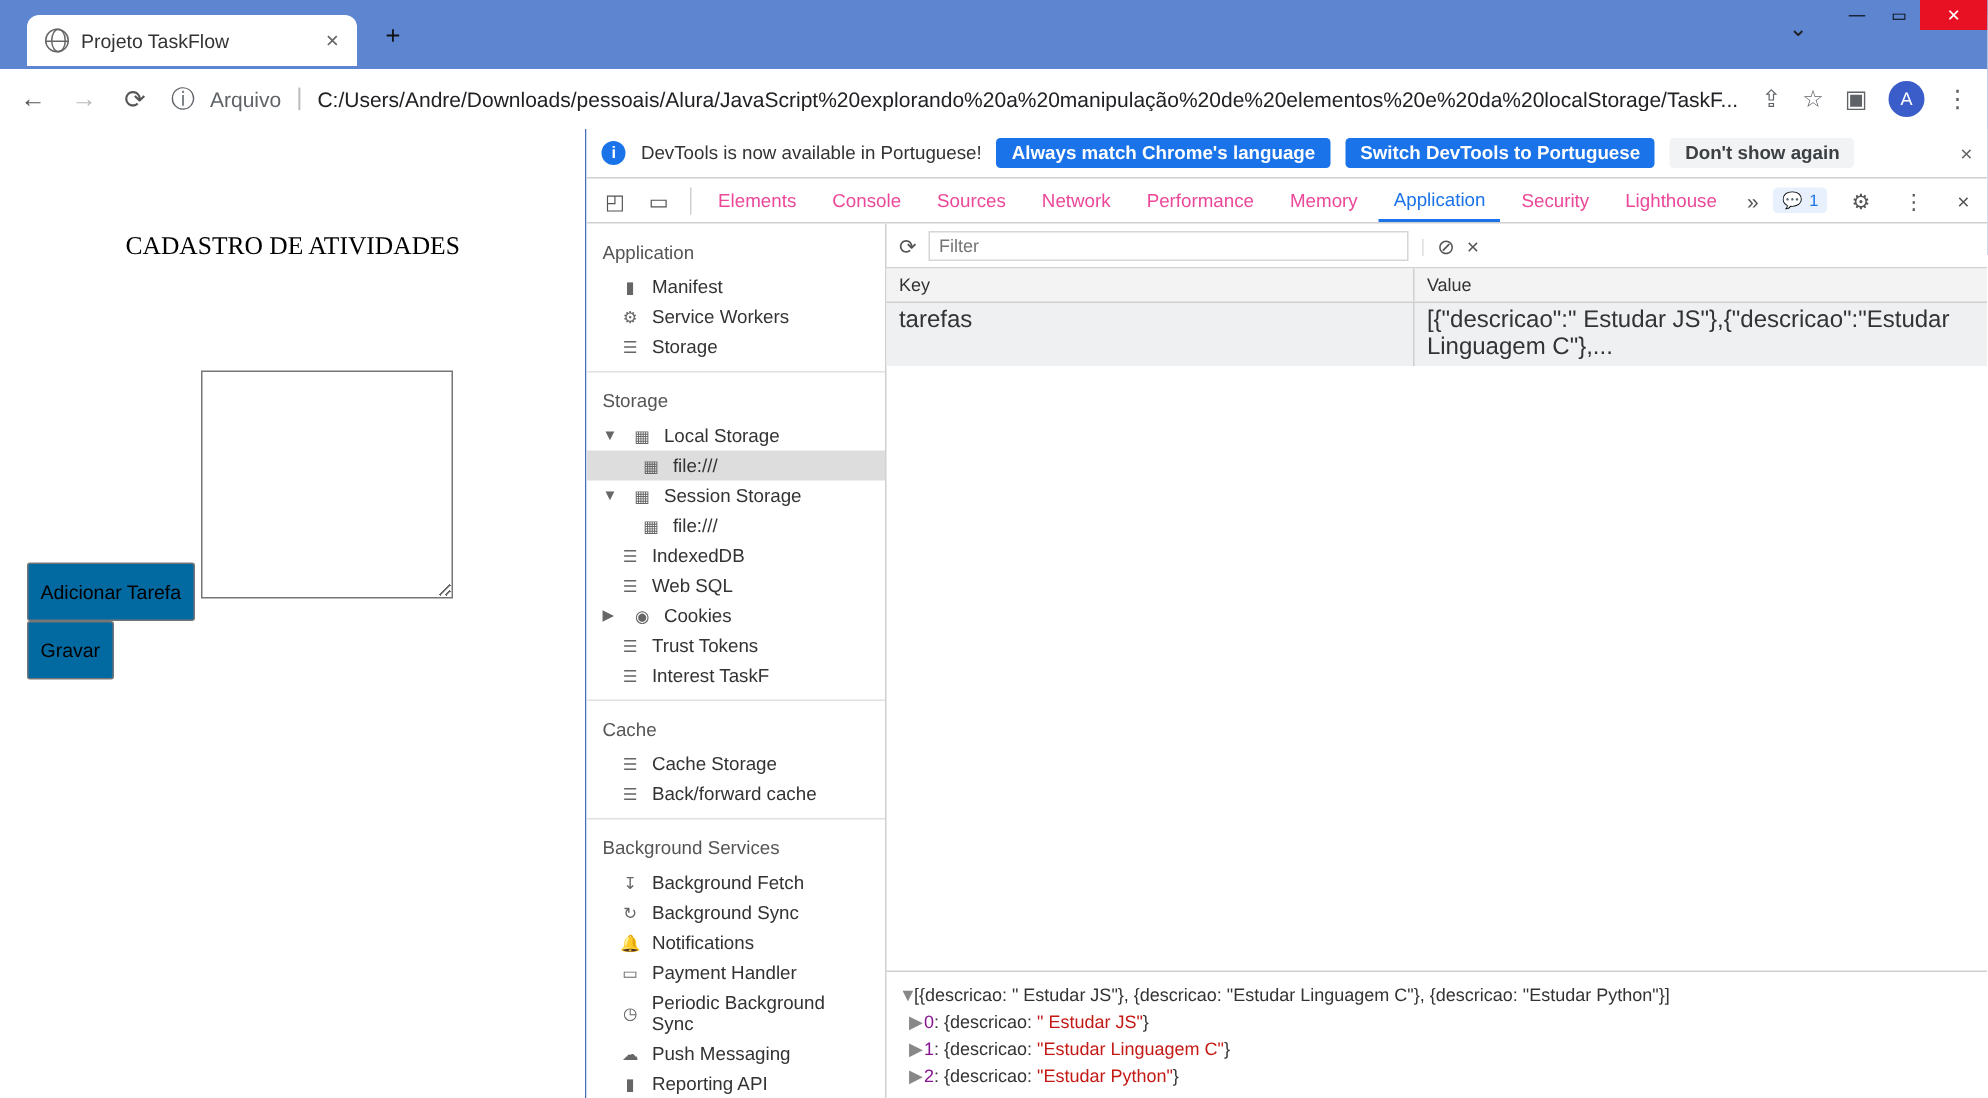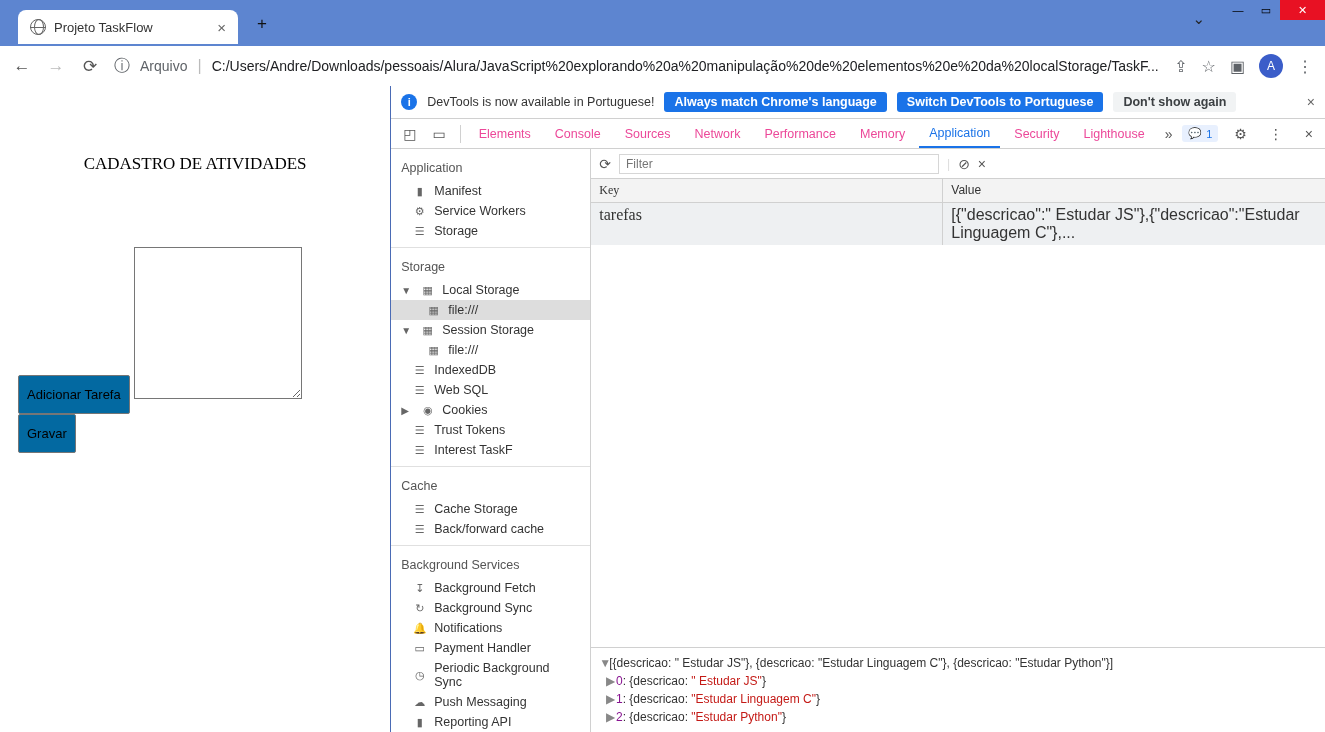--- a/index.html
+++ b/index.html
@@ -53,21 +53,21 @@
 .sb-item.sub { padding-left:36px; }
 .sb-item.selected { background:#ddd; }
 .sb-icon { width:13px; display:inline-block; text-align:center; color:#666; font-size:11px; }
 .sb-arrow { position:relative; left:-12px; width:0; font-size:10px; color:#666; }
 .sb-divider { border-top:1px solid #e0e0e0; margin:6px 0; }
 .storage-panel { flex:1; display:flex; flex-direction:column; }
 .sp-toolbar { display:flex; align-items:center; padding:4px 8px; gap:8px; border-bottom:1px solid #d0d0d0; height:30px; }
 .sp-filter { flex:0 0 320px; border:1px solid #d6d6d6; padding:2px 6px; font-size:12px; color:#888; background:#fff; }
 .sp-header { display:flex; border-bottom:1px solid #d0d0d0; background:#f3f3f3; font-size:12px; }
 .sp-col { padding:4px 8px; }
-.sp-col.key { width:352px; border-right:1px solid #d0d0d0;font-family:Liberation Serif, serif; }
+.sp-col.key { width:352px; border-right:1px solid #d0d0d0; }
 .sp-col.val { flex:1; }
 .sp-row { display:flex; font-size:16px; background:#eef0f2; }
 .sp-row .sp-col { padding:3px 8px; }
 .sp-preview { border-top:1px solid #d0d0d0; padding:6px 8px; font-family:Consolas,monospace; font-size:12px; color:#333; line-height:1.5; }
 .sp-preview .arrow { color:#888; display:inline-block; width:10px; }
 .sp-preview .idx { color:#881391; }
 .sp-preview .str { color:#c41a16; }
 .sp-preview .line { white-space:pre; }
 </style>
 </head>

